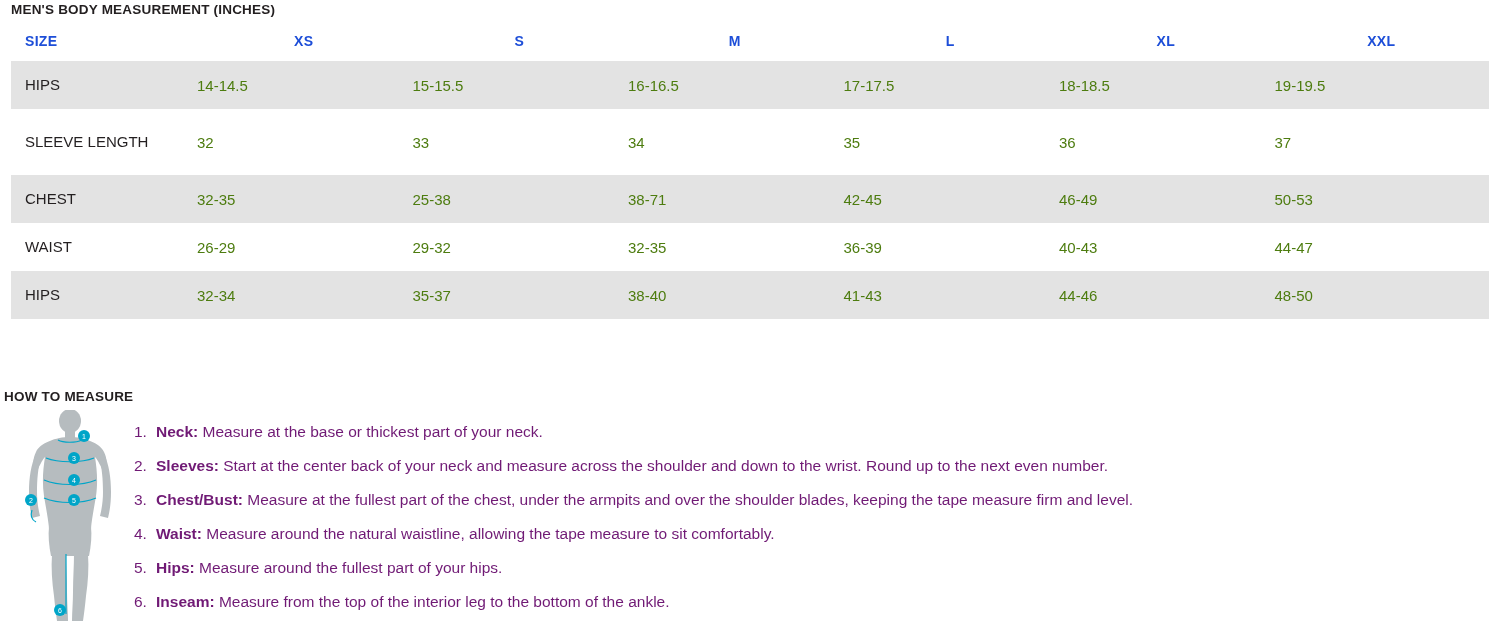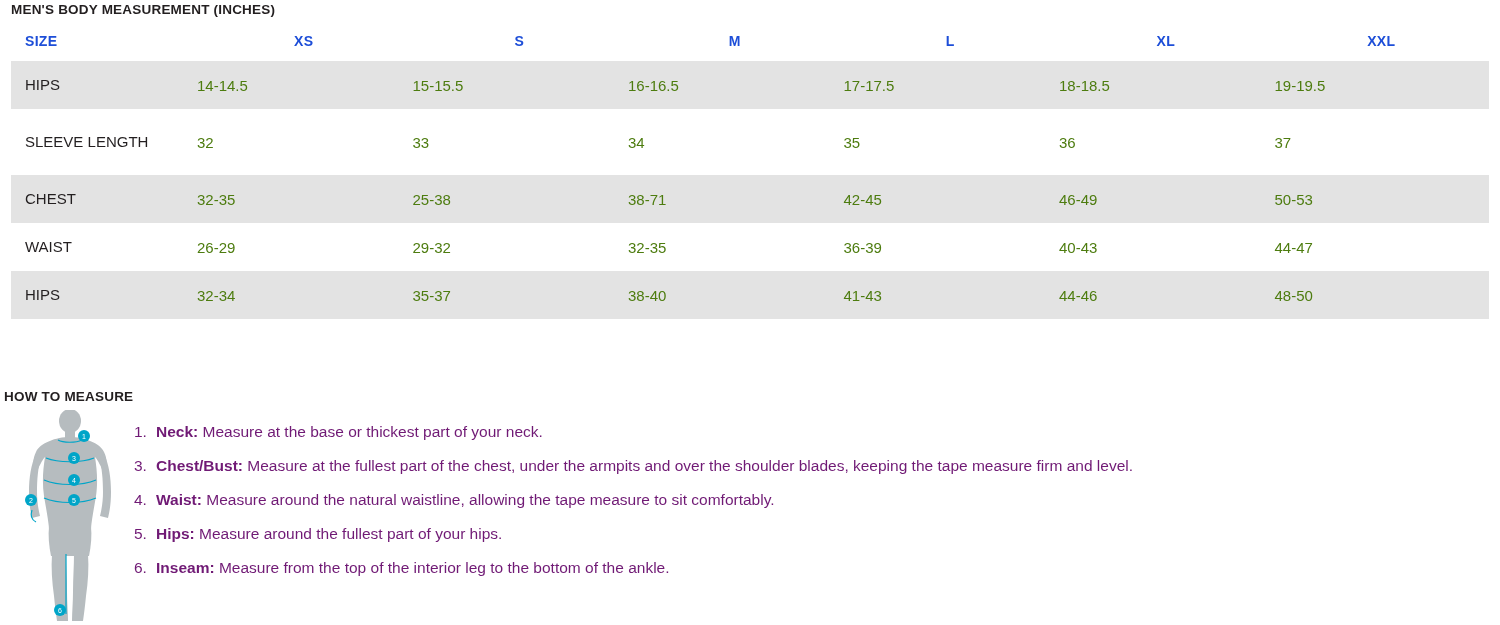--- a/index.html
+++ b/index.html
@@ -229,20 +229,23 @@
         <text x="42" y="203" font-family="Liberation Sans, sans-serif" font-size="7" fill="#ffffff" text-anchor="middle">6</text>
       </g>
     </svg>
   </div>
 
   <div class="steps">
     <div class="step">
       <span class="num">1.</span><b>Neck:</b><span> Measure at the base or thickest part of your neck.</span>
     </div>
     <div class="step">
+      <span class="num">2.</span><b>Sleeves:</b><span> Start at the center back of your neck and measure across the shoulder and down to the wrist. Round up to the next even number.</span>
+    </div>
+    <div class="step">
       <span class="num">3.</span><b>Chest/Bust:</b><span> Measure at the fullest part of the chest, under the armpits and over the shoulder blades, keeping the tape measure firm and level.</span>
     </div>
     <div class="step">
       <span class="num">4.</span><b>Waist:</b><span> Measure around the natural waistline, allowing the tape measure to sit comfortably.</span>
     </div>
     <div class="step">
       <span class="num">5.</span><b>Hips:</b><span> Measure around the fullest part of your hips.</span>
     </div>
     <div class="step">
       <span class="num">6.</span><b>Inseam:</b><span> Measure from the top of the interior leg to the bottom of the ankle.</span>

